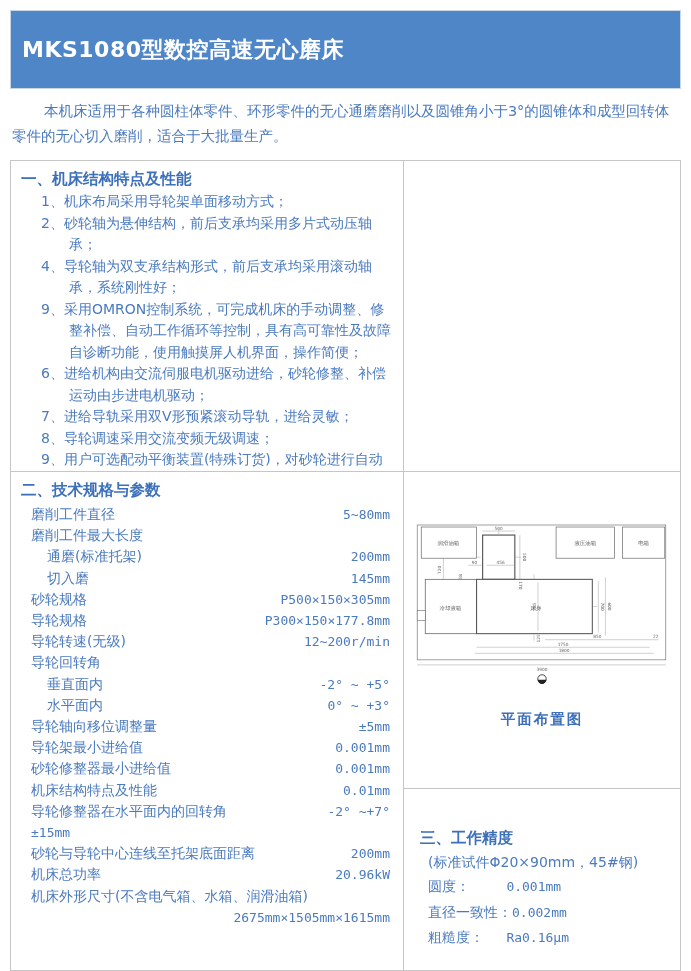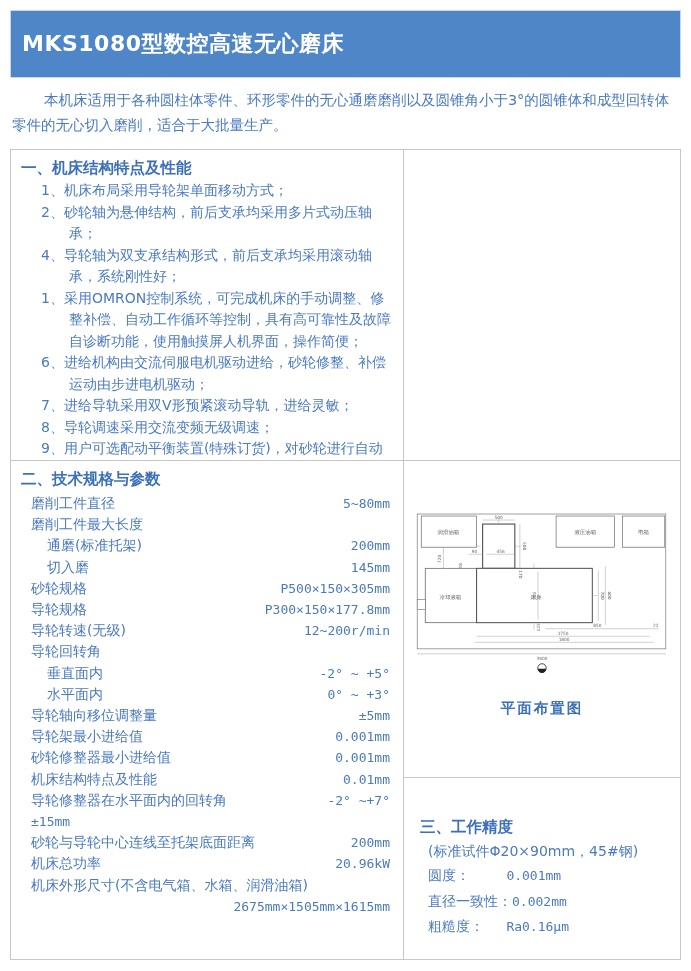--- a/index.html
+++ b/index.html
@@ -7,21 +7,21 @@
   body {
     width: 691px; height: 971px;
     background: #ffffff;
     font-family: "DejaVu Sans", "Liberation Sans", sans-serif;
     color: #4a7abf;
   }
   .page { width: 691px; height: 971px; padding: 10px; overflow: hidden; }
 
   
   .header {
-    height: 68px; background: #4e86c8; border: 1px solid #c9d6e8;
+    height: 79px; background: #4e86c8; border: 1px solid #c9d6e8;
     display: flex; align-items: center;
   }
   .header h1 {
     margin: 0; padding-left: 11px;
     color: #ffffff; font-size: 22px; font-weight: bold; letter-spacing: 0.5px;
   }
 
   
   .intro {
     margin: 10px 2px 11px 2px;
@@ -103,21 +103,21 @@
 
   <div class="grid">
 
     <div class="col-left">
       <div class="cell cell-s1">
         <h2 class="sec-heading">一、机床结构特点及性能</h2>
         <div id="s1-items">
             <div class="s1-item">1、机床布局采用导轮架单面移动方式；</div>
             <div class="s1-item">2、砂轮轴为悬伸结构，前后支承均采用多片式动压轴承；</div>
             <div class="s1-item">4、导轮轴为双支承结构形式，前后支承均采用滚动轴承，系统刚性好；</div>
-            <div class="s1-item">1、采用OMRON控制系统，可完成机床的手动调整、修整补偿、自动工作循环等控制，具有高可靠性及故障自诊断功能，使用触摸屏人机界面，操作简便；</div>
+            <div class="s1-item">9、采用OMRON控制系统，可完成机床的手动调整、修整补偿、自动工作循环等控制，具有高可靠性及故障自诊断功能，使用触摸屏人机界面，操作简便；</div>
             <div class="s1-item">6、进给机构由交流伺服电机驱动进给，砂轮修整、补偿运动由步进电机驱动；</div>
             <div class="s1-item">7、进给导轨采用双V形预紧滚动导轨，进给灵敏；</div>
             <div class="s1-item">8、导轮调速采用交流变频无级调速；</div>
             <div class="s1-item">9、用户可选配动平衡装置(特殊订货)，对砂轮进行自动平衡。</div>
           </div>
       </div>
       <div class="cell cell-s2">
         <h2 class="sec-heading">二、技术规格与参数</h2>
         <div id="s2-rows" class="spec-rows">
             <div class="spec-row">

